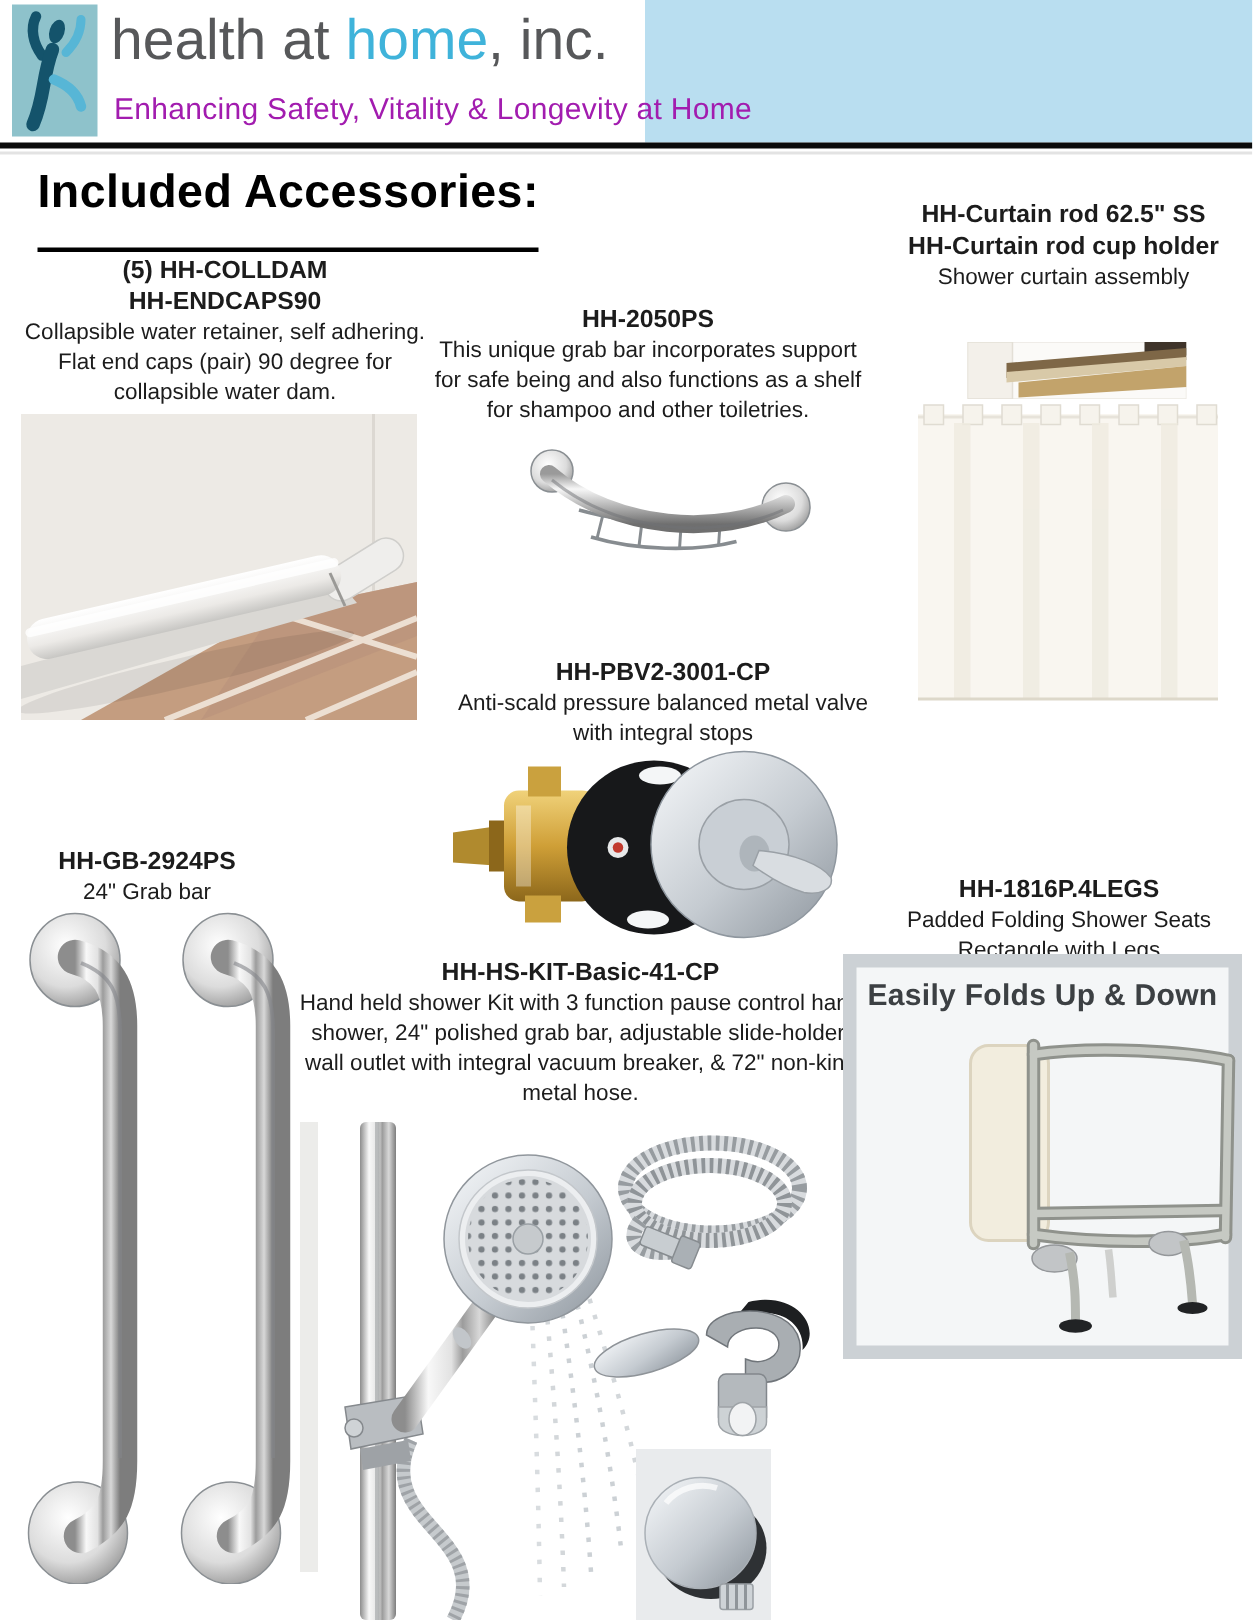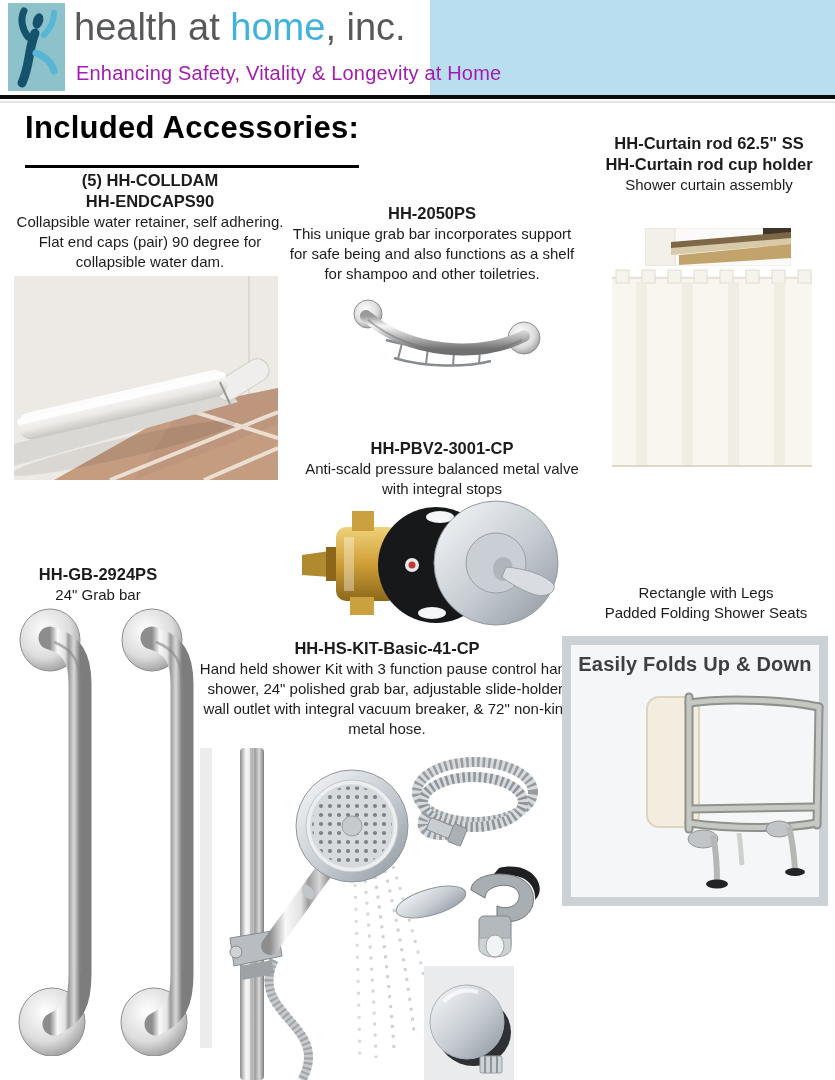--- a/index.html
+++ b/index.html
@@ -283,22 +283,23 @@
       <rect width="90" height="114" fill="#e9ebed"></rect>
       <ellipse cx="50" cy="66" rx="37" ry="34" fill="#2e3134"></ellipse>
       <circle cx="43" cy="56" r="37" fill="url(#discChrome)" stroke="#aab0b6"></circle>
       <path d="M20 36 C28 26 42 22 54 26" stroke="#ffffff" stroke-width="4" fill="none" opacity=".7"></path>
       <rect x="56" y="90" width="22" height="17" rx="2" fill="#ced3d7" stroke="#9aa0a5"></rect>
       <path d="M61 90 L61 107 M67 90 L67 107 M73 90 L73 107" stroke="#8f959a" stroke-width="2"></path>
     </svg>
   </div>
 
   <div class="tblock" style="left:580px;top:583px;width:252px;">
+    <div class="pcode">HH-1816P.4LEGS</div>
+    <div class="pdesc">Padded Folding Shower Seats</div>
     <div class="pdesc">Rectangle with Legs</div>
-    <div class="pdesc">Padded Folding Shower Seats</div>
   </div>
   <div class="seat-frame">
     <div class="seat-badge">Easily Folds Up &amp; Down</div>
     <svg width="248" height="212" viewBox="0 0 248 212" style="margin-top:34px;">
       <rect x="36" y="18" width="52" height="130" rx="12" fill="#f2edde" stroke="#dcd4bf" stroke-width="2"></rect>
       <g stroke="#8f928c" stroke-width="9" fill="none" stroke-linecap="round">
         <path d="M78 18 L78 150"></path>
           <path d="M78 24 C120 18 180 22 208 28"></path>
         <path d="M208 28 L206 146"></path>
           <path d="M78 144 C120 150 175 150 206 144"></path>

